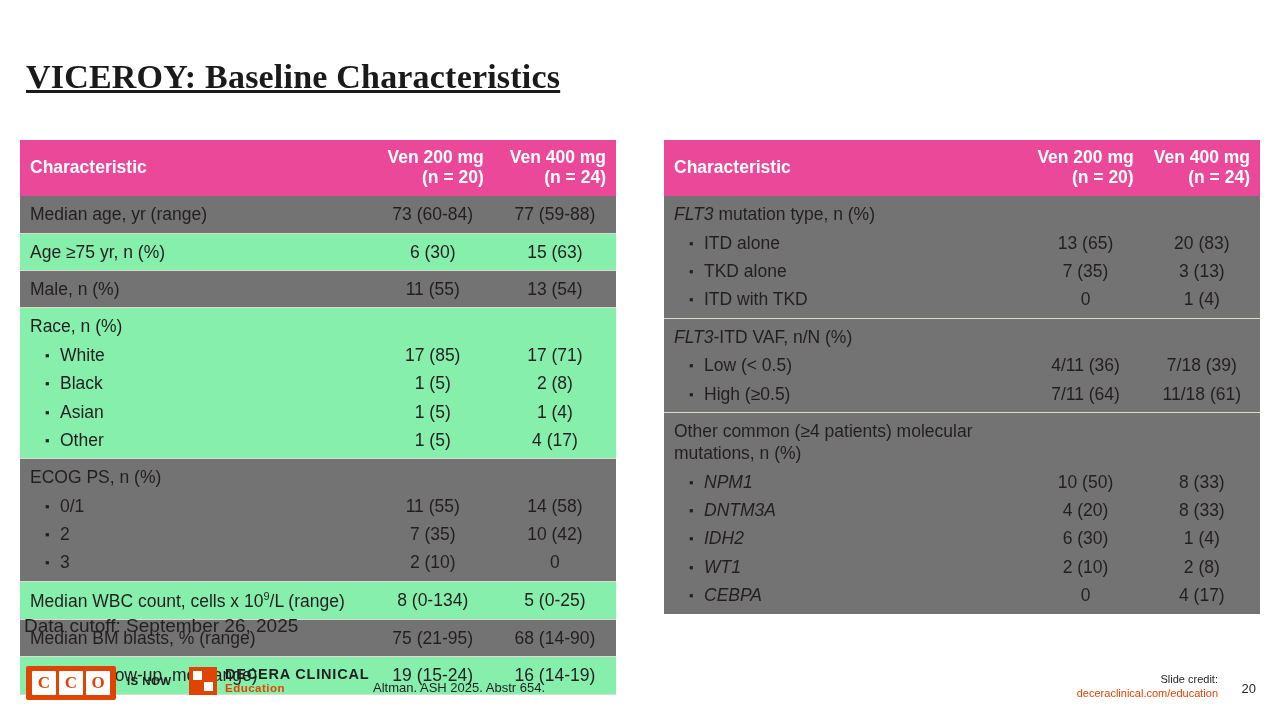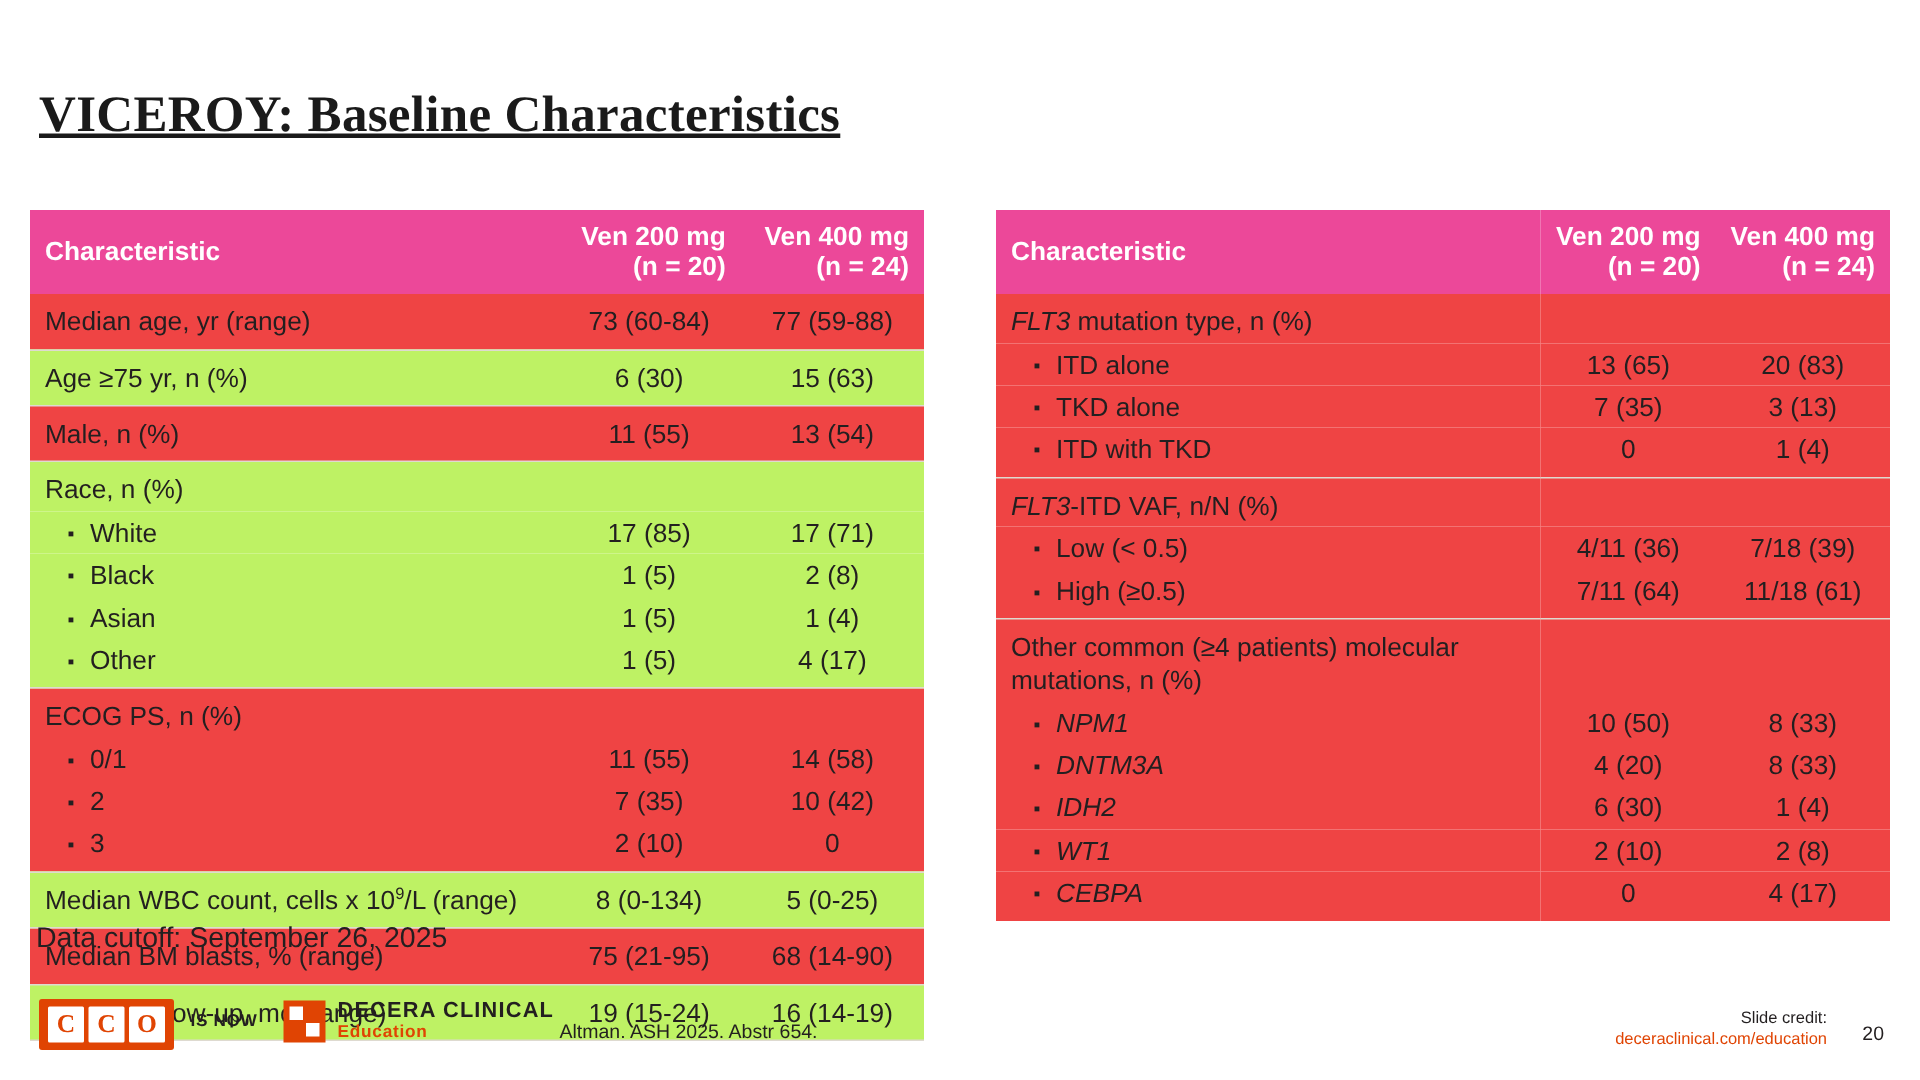--- a/index.html
+++ b/index.html
@@ -45,22 +45,22 @@
   }
   .tbl thead th.c-char { text-align: left; }
   .tbl thead th.c-val  { text-align: right; white-space: nowrap; }
 
   .tbl td {
     padding: 3px 10px;
     vertical-align: middle;
     line-height: 1.28;
     border: none;
   }
-  .tbl tr.band td { background: #ef4444; }
-  .tbl tr.plain td { background: #bef264; }
+  .tbl tr.band td { background: #737373; }
+  .tbl tr.plain td { background: #86efac; }
   .tbl td.c-char { text-align: left; }
   .tbl td.c-val  { text-align: center; white-space: nowrap; }
 
   .tbl tr.sep td { border-bottom: 1px solid #dedad0; }
 
   .pad-top td    { padding-top: 7px; }
   .pad-bottom td { padding-bottom: 7px; }
 
   .bullet {
     display: inline-block;

